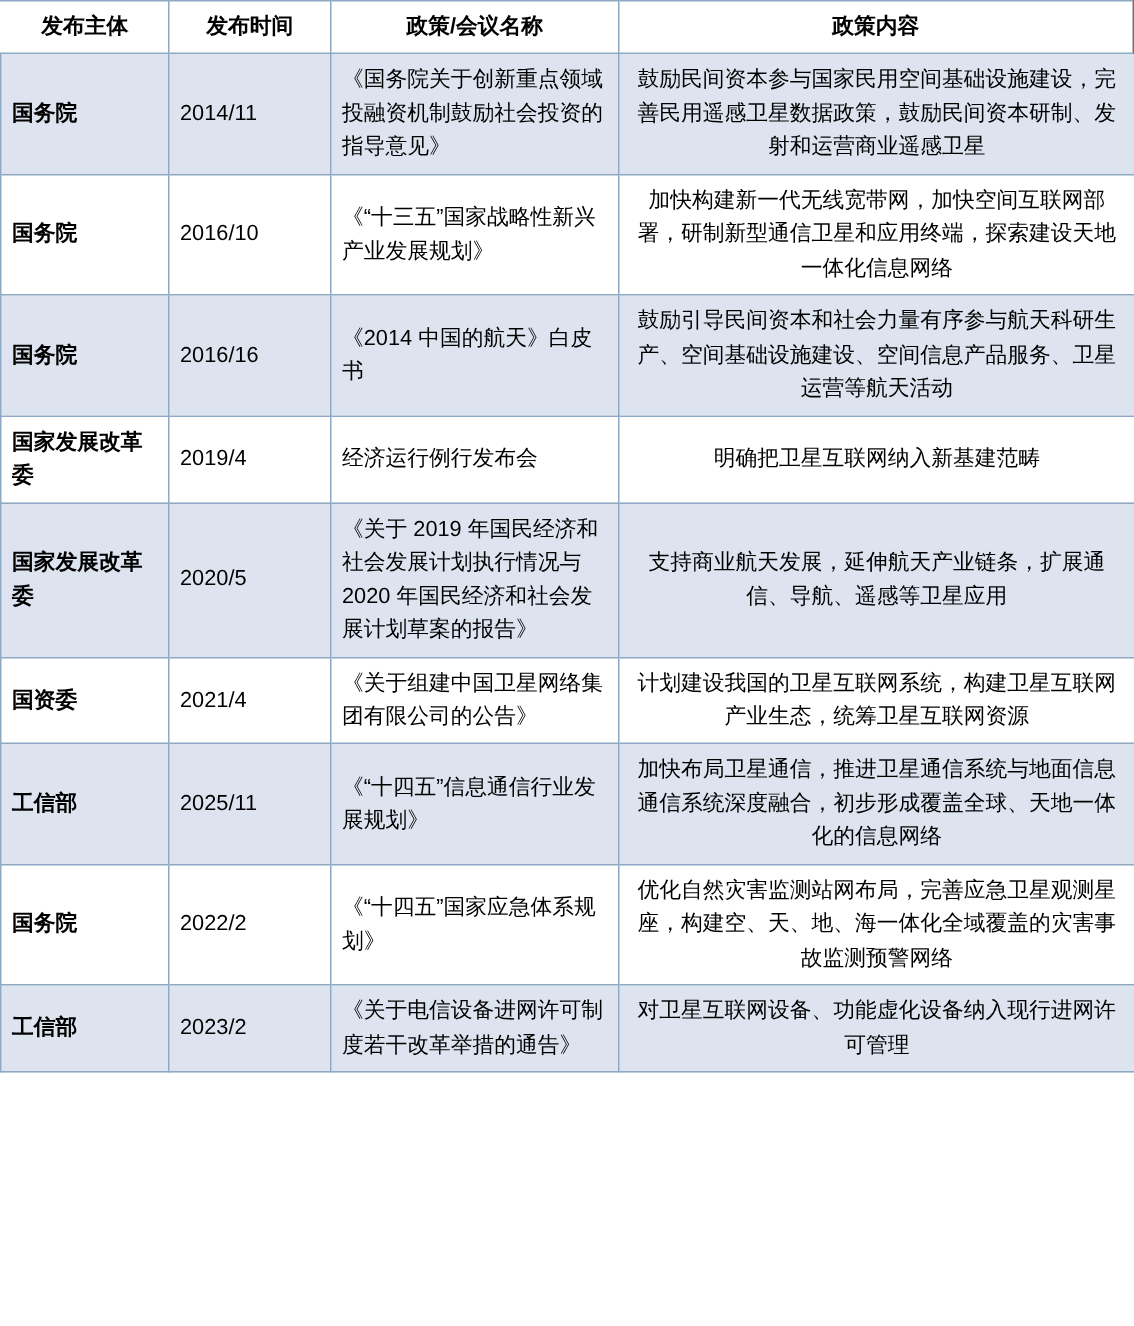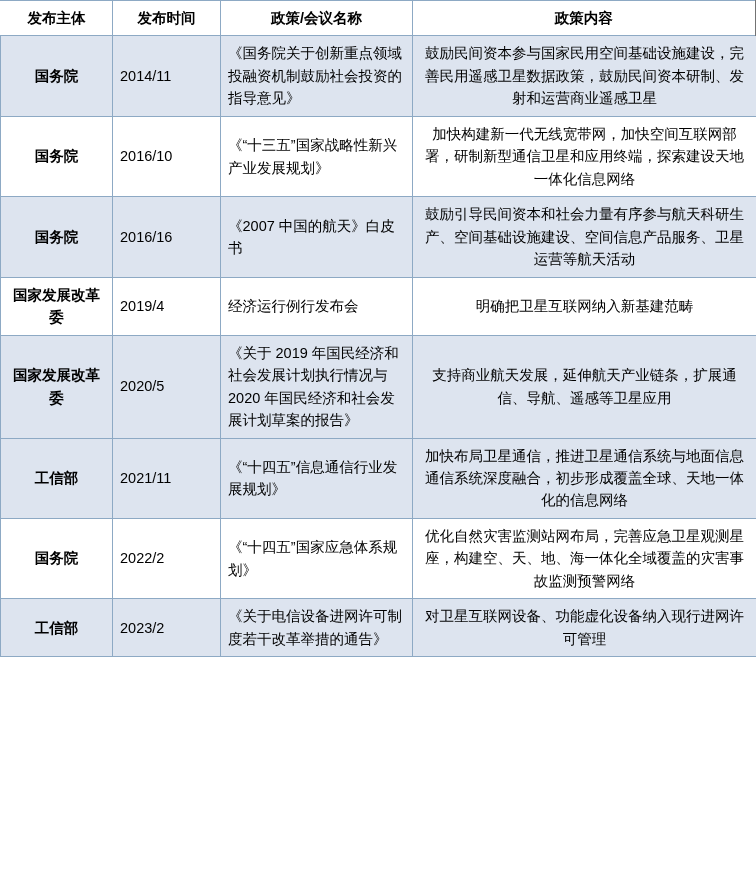--- a/index.html
+++ b/index.html
@@ -49,21 +49,21 @@
   thead th.first { border-left: 1px solid #ffffff; }
   thead th.last { border-right: 4px solid #737373; }
 
   tbody tr.shade td {
     background: #dde4ef;
   }
   tbody tr.plain td {
     background: #ffffff;
   }
   td.subject {
-    text-align: center;
+    text-align: left;
     font-weight: bold;
     line-height: 1.6;
   }
   td.date {
     text-align: left;
   }
   td.title {
     text-align: left;
   }
   td.content {
@@ -98,38 +98,44 @@
       </tr>
       <tr class="plain">
         <td class="subject">国务院</td>
         <td class="date">2016/10</td>
         <td class="title">《“十三五”国家战略性新兴产业发展规划》</td>
         <td class="content">加快构建新一代无线宽带网，加快空间互联网部署，研制新型通信卫星和应用终端，探索建设天地一体化信息网络</td>
       </tr>
       <tr class="shade">
         <td class="subject">国务院</td>
         <td class="date">2016/16</td>
-        <td class="title">《2007 中国的航天》白皮书</td>
+        <td class="title">《2014 中国的航天》白皮书</td>
         <td class="content">鼓励引导民间资本和社会力量有序参与航天科研生产、空间基础设施建设、空间信息产品服务、卫星运营等航天活动</td>
       </tr>
       <tr class="plain">
         <td class="subject">国家发展改革委</td>
         <td class="date">2019/4</td>
         <td class="title">经济运行例行发布会</td>
         <td class="content">明确把卫星互联网纳入新基建范畴</td>
       </tr>
       <tr class="shade">
         <td class="subject">国家发展改革委</td>
         <td class="date">2020/5</td>
         <td class="title">《关于 2019 年国民经济和社会发展计划执行情况与 2020 年国民经济和社会发展计划草案的报告》</td>
         <td class="content">支持商业航天发展，延伸航天产业链条，扩展通信、导航、遥感等卫星应用</td>
       </tr>
+      <tr class="plain">
+        <td class="subject">国资委</td>
+        <td class="date">2021/4</td>
+        <td class="title">《关于组建中国卫星网络集团有限公司的公告》</td>
+        <td class="content">计划建设我国的卫星互联网系统，构建卫星互联网产业生态，统筹卫星互联网资源</td>
+      </tr>
       <tr class="shade">
         <td class="subject">工信部</td>
-        <td class="date">2021/11</td>
+        <td class="date">2025/11</td>
         <td class="title">《“十四五”信息通信行业发展规划》</td>
         <td class="content">加快布局卫星通信，推进卫星通信系统与地面信息通信系统深度融合，初步形成覆盖全球、天地一体化的信息网络</td>
       </tr>
       <tr class="plain">
         <td class="subject">国务院</td>
         <td class="date">2022/2</td>
         <td class="title">《“十四五”国家应急体系规划》</td>
         <td class="content">优化自然灾害监测站网布局，完善应急卫星观测星座，构建空、天、地、海一体化全域覆盖的灾害事故监测预警网络</td>
       </tr>
       <tr class="shade">

